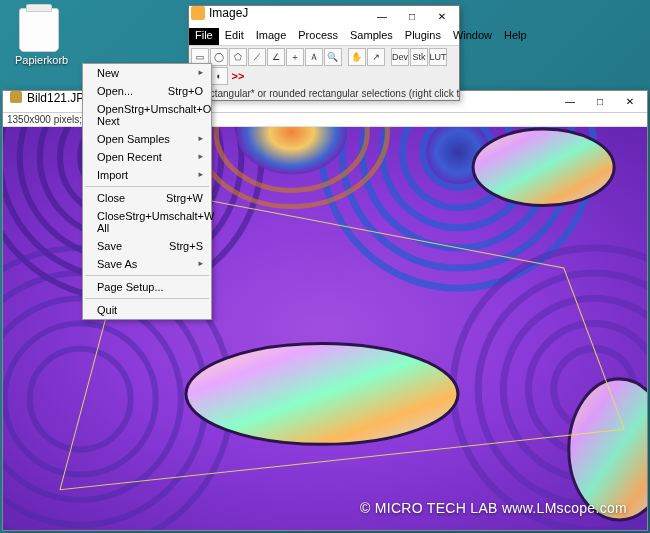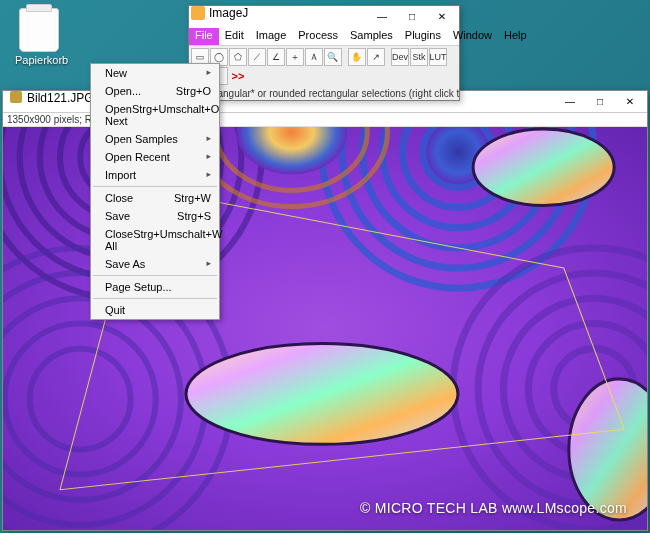--- a/index.html
+++ b/index.html
@@ -22,30 +22,30 @@
   background: #f0f0f0; border: 1px solid #7a7a7a; box-shadow: 2px 2px 6px rgba(0,0,0,.25);
 }
 .titlebar { display:flex; background:#fff; height:22px; padding:0 2px; }
 .title-icon { width:14px; height:14px; background:#f6b042; border-radius:2px; margin-right:4px; display:inline-block;}
 .title-text { flex:1; font-size:12px; color:#000;}
 .win-btns { display:flex; }
 .win-btn { width:30px; height:20px; display:flex; align-items:center; justify-content:center; font-size:10px; color:#000;}
 
 .menubar { display:flex; background:#fff; border-bottom:1px solid #d0d0d0; height:18px;}
 .menubar .menu-item { padding:1px 6px; font-size:11px; color:#000;}
-.menubar .menu-item.active { background:#d946ef; color:#fff; }
+.menubar .menu-item.active { background:#000000; color:#fff; }
 
 .toolbar { display:flex; background:#eee; padding:2px; gap:1px; flex-wrap:wrap;}
 .tool { width:18px; height:18px; background:#fafafa; border:1px solid #bbb; display:flex; align-items:center; justify-content:center; font-size:9px; color:#333;}
 .tool-sep { width:4px; }
 .tool-more { width:18px; height:18px; display:flex; align-items:center; justify-content:center; color:#c00; font-weight:bold;}
 .statusbar { background:#eee; padding:1px 4px; font-size:10px; color:#333; white-space:nowrap; overflow:hidden;}
 
 .file-menu {
-  position:absolute; left:90px; top:63px; width:130px;
+  position:absolute; left:82px; top:63px; width:130px;
   background:#f5f5f5; border:1px solid #9a9a9a; box-shadow:2px 2px 5px rgba(0,0,0,.3);
   z-index:50;
 }
 .file-menu .fm-item { display:flex; justify-content:space-between; padding:3px 8px 3px 14px; font-size:11px; color:#000;}
 .file-menu .sep { height:1px; background:#c8c8c8; margin:2px 2px;}
 .file-menu .arrow { color:#555; font-size:9px;}
 
 .image-window {
   position:absolute; left:2px; top:90px; width:646px; height:441px;
   background:#f0f0f0; border:1px solid #888; box-shadow:2px 2px 8px rgba(0,0,0,.3);
@@ -225,28 +225,28 @@
     <div class="fm-item">
       <span>Import</span>
       <span class="arrow">▸</span>
     </div>
     <div class="sep"></div>
     <div class="fm-item">
       <span>Close</span>
       <span>Strg+W</span>
     </div>
     <div class="fm-item">
+      <span>Close All</span>
+      <span>Strg+Umschalt+W</span>
+    </div>
+    <div class="fm-item">
       <span>Save</span>
       <span>Strg+S</span>
     </div>
     <div class="fm-item">
-      <span>Close All</span>
-      <span>Strg+Umschalt+W</span>
-    </div>
-    <div class="fm-item">
       <span>Save As</span>
       <span class="arrow">▸</span>
     </div>
     <div class="sep"></div>
     <div class="fm-item">
       <span>Page Setup...</span>
       <span></span>
     </div>
     <div class="sep"></div>
     <div class="fm-item">

